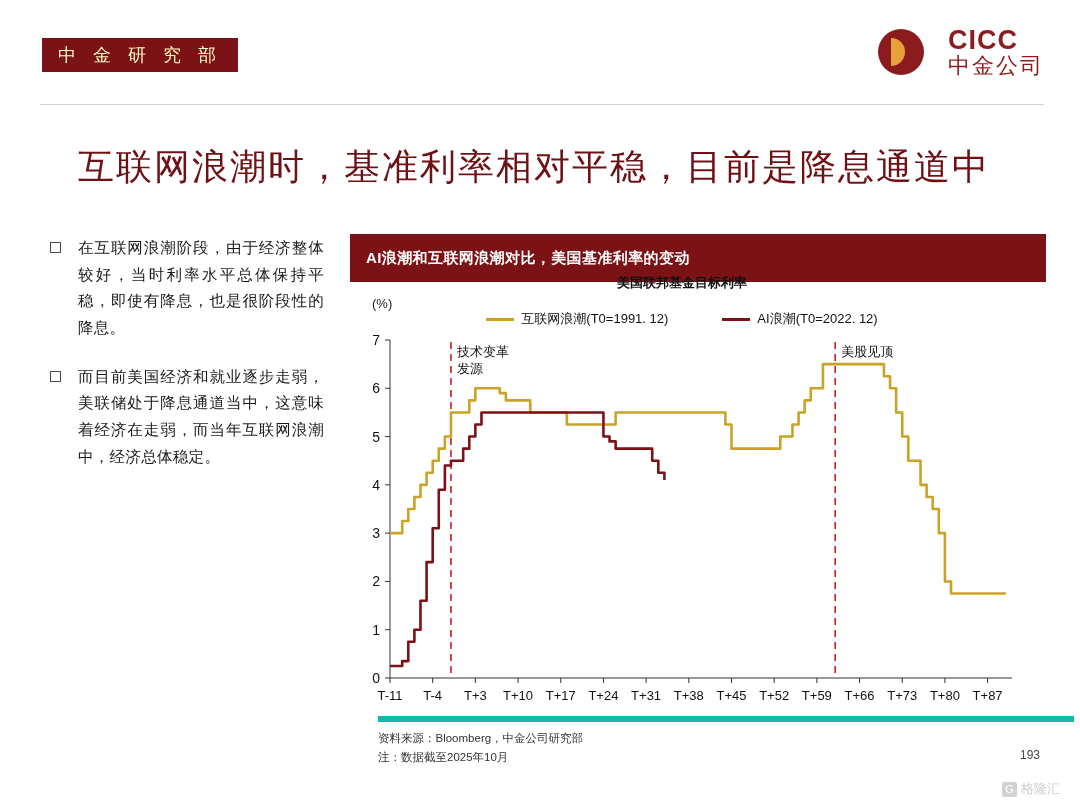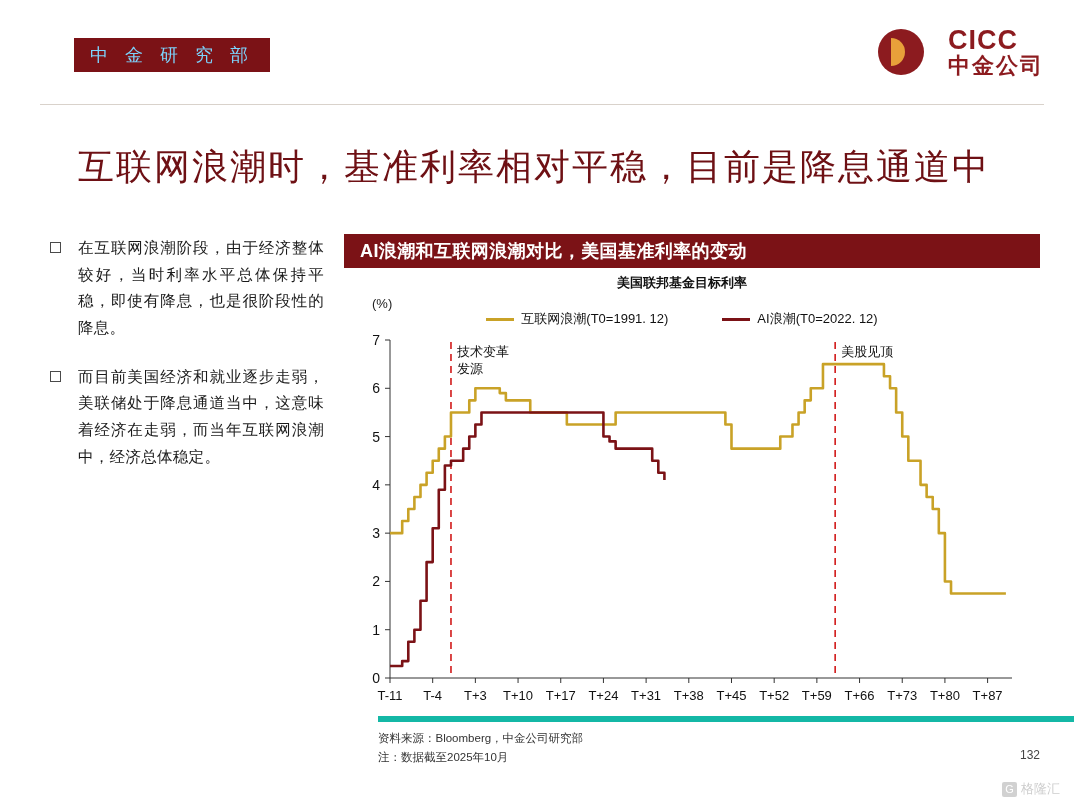--- a/index.html
+++ b/index.html
@@ -20,28 +20,27 @@
   }
 
   
   .brand-tag {
     position: absolute;
     left: 42px;
     top: 38px;
     width: 196px;
     height: 34px;
     background: #7B1216;
-    color: #7dd3fc;
+    color: #fef9c3;
     font-size: 18px;
     letter-spacing: 6px;
     display: flex;
     align-items: center;
     justify-content: center;
     font-family: "Liberation Sans", sans-serif;
-    margin-left: 32px;
   }
   .logo {
     position: absolute;
     right: 36px;
     top: 26px;
     display: flex;
     align-items: center;
     gap: 24px;
   }
   .logo-mark {
@@ -67,21 +66,21 @@
     line-height: 1.05;
   }
   .logo-text .en {
     font-size: 27px;
     font-weight: bold;
     color: #8C1B1F;
     letter-spacing: 1px;
   }
   .logo-text .cn {
     font-size: 22px;
-    font-weight: bold;
+    font-weight: normal;
     color: #8C1B1F;
     letter-spacing: 2px;
   }
   .header-rule {
     position: absolute;
     left: 40px;
     right: 36px;
     top: 104px;
     height: 1px;
     background: #d9d2cb;
@@ -130,27 +129,27 @@
   
   .chart-panel {
     position: absolute;
     left: 334px;
     top: 234px;
     width: 696px;
     height: 538px;
   }
   .chart-banner {
     position: absolute;
-    left: 10px;
+    left: 16px;
     top: 0;
     width: 696px;
-    height: 34px;
+    height: 48px;
     background: #7B1216;
     color: #ffffff;
-    font-size: 18px;
+    font-size: 15px;
     font-weight: bold;
     display: flex;
     align-items: center;
     padding-left: 16px;
     box-sizing: border-box;
     letter-spacing: 0.4px;
   }
   .chart-subtitle {
     position: absolute;
     top: 40px;
@@ -347,20 +346,20 @@
           <path d="M56.00,335.93L62.10,335.93L62.10,335.93L68.20,335.93L68.20,331.10L74.29,331.10L74.29,311.79L80.39,311.79L80.39,299.71L86.49,299.71L86.49,270.74L92.59,270.74L92.59,232.11L98.69,232.11L98.69,198.31L104.78,198.31L104.78,159.69L110.88,159.69L110.88,135.54L116.98,135.54L116.98,130.71L123.08,130.71L123.08,130.71L129.18,130.71L129.18,118.64L135.27,118.64L135.27,106.57L141.37,106.57L141.37,94.50L147.47,94.50L147.47,82.43L153.57,82.43L153.57,82.43L159.67,82.43L159.67,82.43L165.76,82.43L165.76,82.43L171.86,82.43L171.86,82.43L177.96,82.43L177.96,82.43L184.06,82.43L184.06,82.43L190.16,82.43L190.16,82.43L196.25,82.43L196.25,82.43L202.35,82.43L202.35,82.43L208.45,82.43L208.45,82.43L214.55,82.43L214.55,82.43L220.65,82.43L220.65,82.43L226.75,82.43L226.75,82.43L232.84,82.43L232.84,82.43L238.94,82.43L238.94,82.43L245.04,82.43L245.04,82.43L251.14,82.43L251.14,82.43L257.24,82.43L257.24,82.43L263.33,82.43L263.33,82.43L269.43,82.43L269.43,106.57L275.53,106.57L275.53,111.40L281.63,111.40L281.63,118.64L287.73,118.64L287.73,118.64L293.82,118.64L293.82,118.64L299.92,118.64L299.92,118.64L306.02,118.64L306.02,118.64L312.12,118.64L312.12,118.64L318.22,118.64L318.22,130.71L324.31,130.71L324.31,142.79L330.41,142.79L330.41,150.03" fill="none" stroke="#7B1216" stroke-width="2.6" stroke-linejoin="round"></path>
         </svg>
     </div>
 
     <div class="chart-footer">
       <div>资料来源：Bloomberg，中金公司研究部</div>
       <div>注：数据截至2025年10月</div>
     </div>
   </div>
 
-  <div class="page-number">132</div>
+  <div class="page-number">193</div>
 
   <div class="watermark">
     <span class="wm-box">G</span>
     <span class="wm-text">格隆汇</span>
   </div>
 
 </div>
 
 </body></html>

